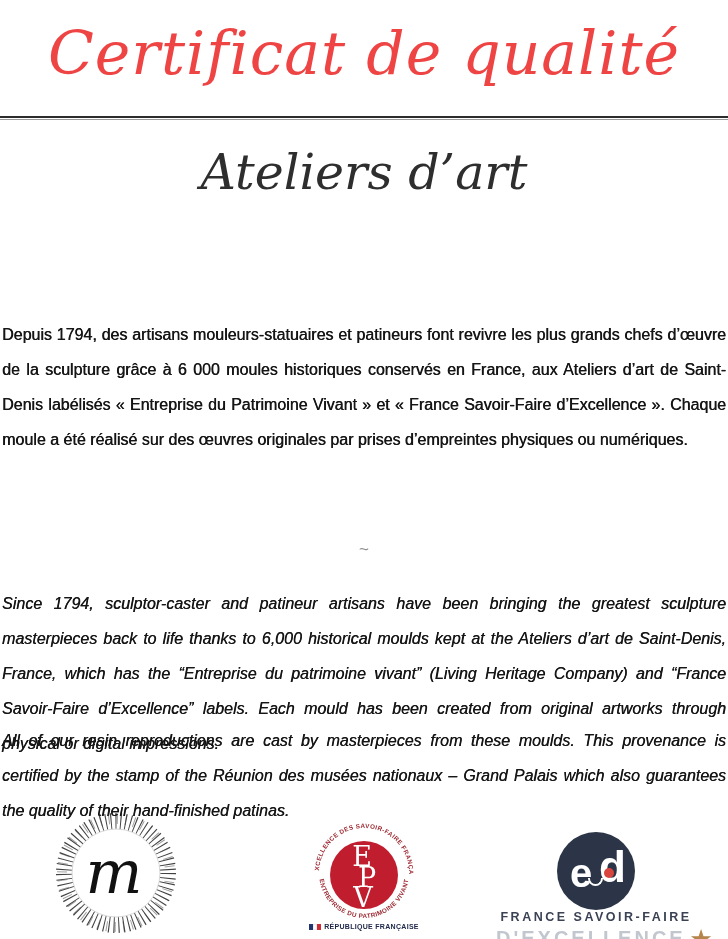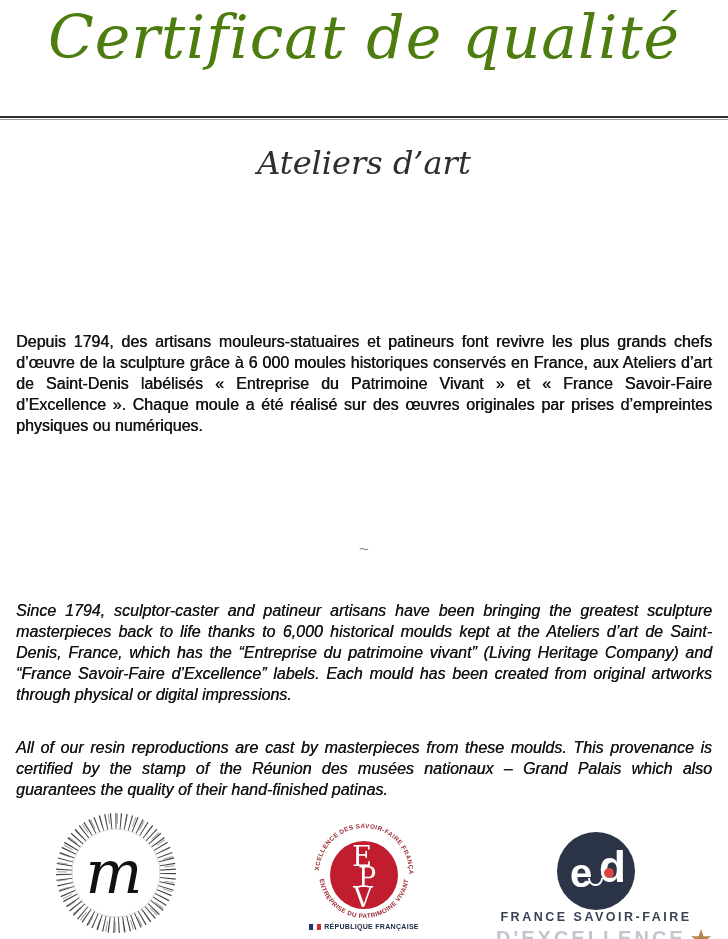--- a/index.html
+++ b/index.html
@@ -4,40 +4,40 @@
 <style>
   html,body { margin:0; padding:0; background:#ffffff; }
   .page {
     position:relative; width:728px; height:939px; margin:0 auto;
     background:#ffffff; overflow:hidden;
     font-family:"Liberation Sans", sans-serif; color:#1b1b1b;
   }
 
   
   .title {
-    position:absolute; top:2px; left:0; right:0; margin:0; text-align:center;
+    position:absolute; top:2px; left:0; right:0; margin:16px; text-align:center;
     font-family:"DejaVu Serif", serif; font-style:italic; font-weight:400;
-    font-size:60px; letter-spacing:1px; color:#4d7c0f; white-space:nowrap;
+    font-size:60px; letter-spacing:1px; color:#ef4444; white-space:nowrap;
   }
   .rule {
     position:absolute; top:116px; left:0; width:728px; height:1px;
     border-top:2px solid #2d2d2d; border-bottom:1px solid #9a9a9a; background:#fff;
   }
   .sub {
     position:absolute; left:0; right:0; margin:0; text-align:center;
     font-family:"DejaVu Serif", serif; font-style:italic; font-weight:400;
-    font-size:32px; color:#2e2e2e; white-space:nowrap;
+    font-size:49px; color:#2e2e2e; white-space:nowrap;
   }
   .sub1 { top:144px; }
   .sub2 { top:219px; }
 
   
   .para {
-    position:absolute; left:2px; right:2px; margin:14px;
-    text-align:justify; font-size:16px; line-height:21px; color:#161616;
+    position:absolute; left:2px; right:2px; margin:0;
+    text-align:justify; font-size:16px; line-height:35px; color:#161616;
   }
   .fr { text-shadow:0.45px 0 0 currentColor; }
   .en { font-style:italic; text-shadow:0.3px 0 0 currentColor; }
   .p1 { top:317px; }
   .p2 { top:455px; }
   .p3 { top:586px; }
   .p4 { top:723px; }
 
   .tilde {
     position:absolute; top:541px; left:0; right:0; text-align:center;

